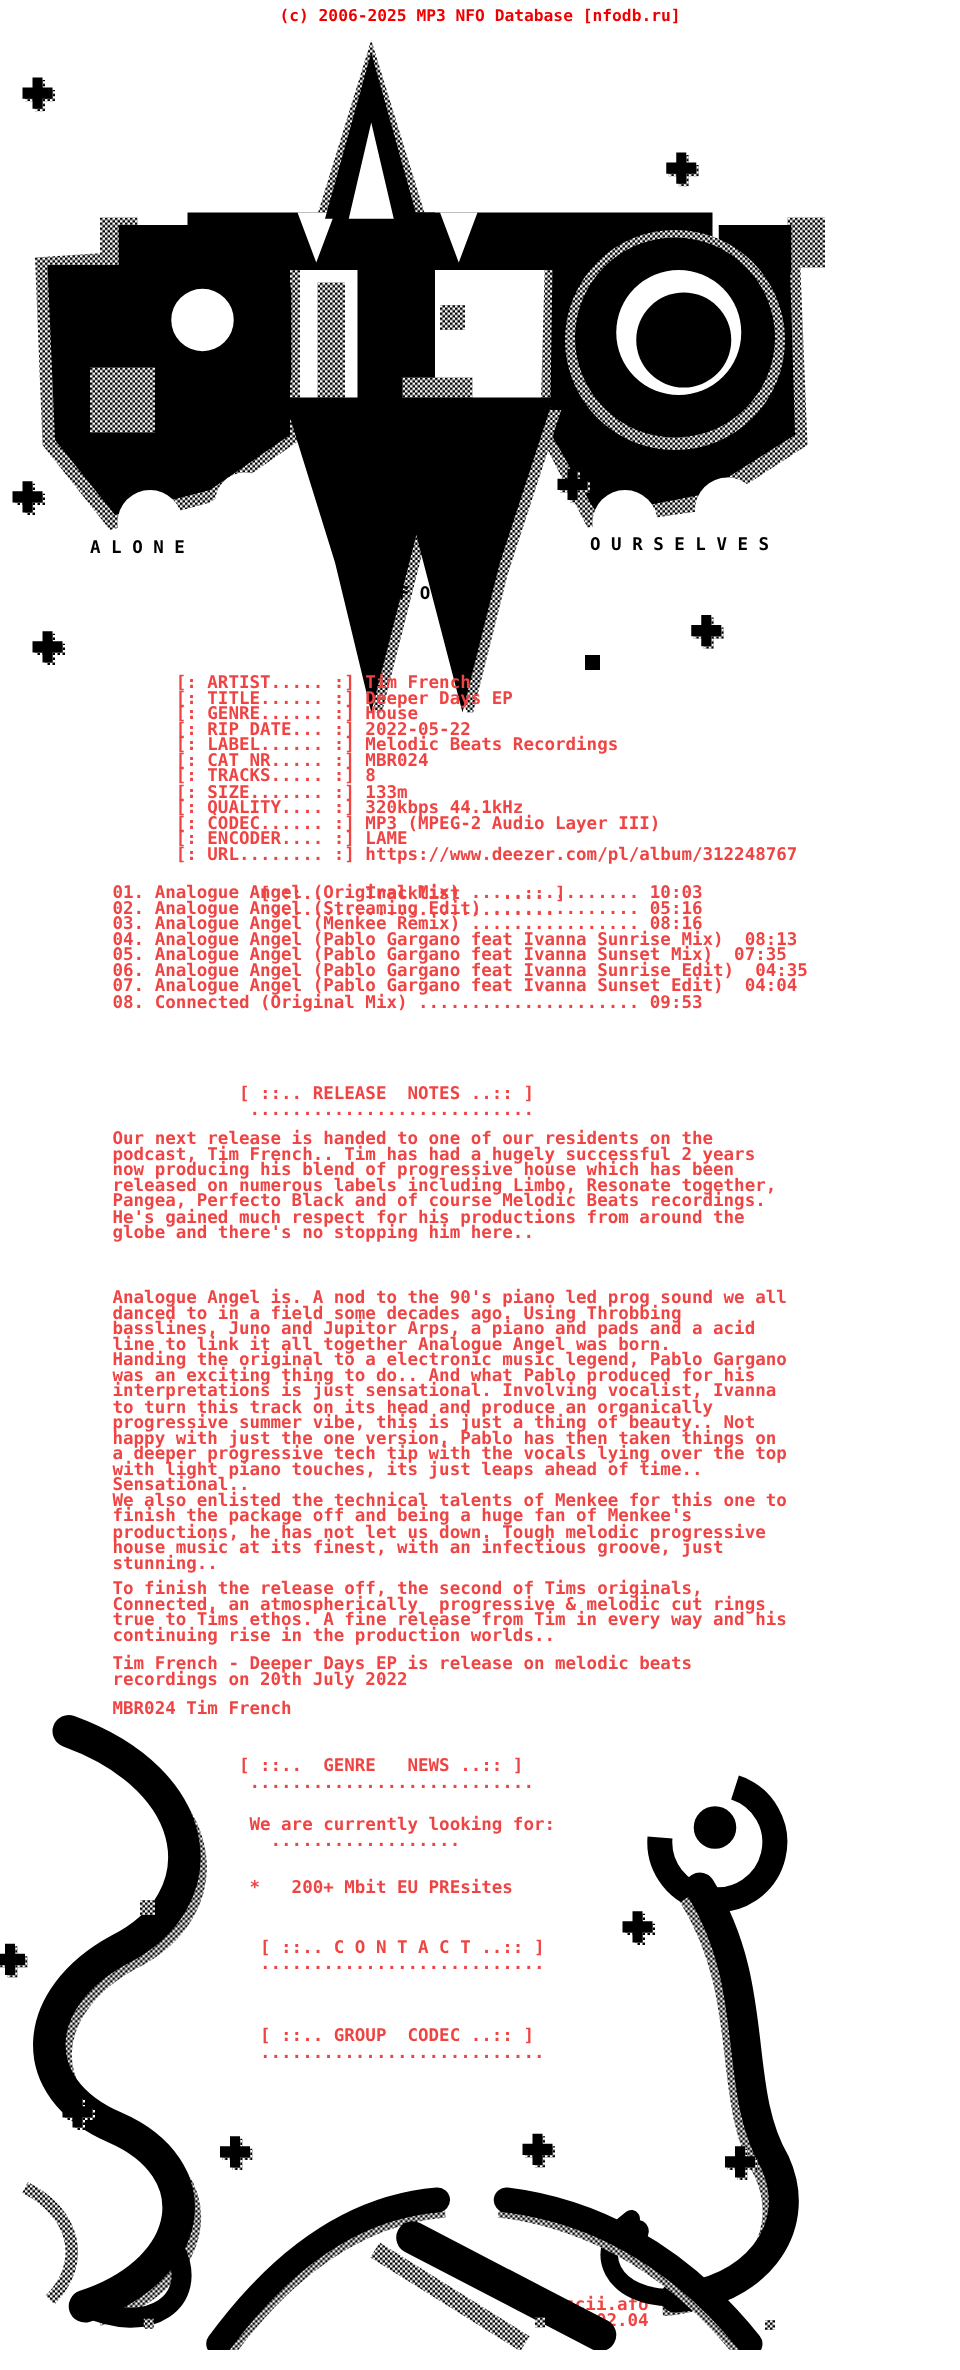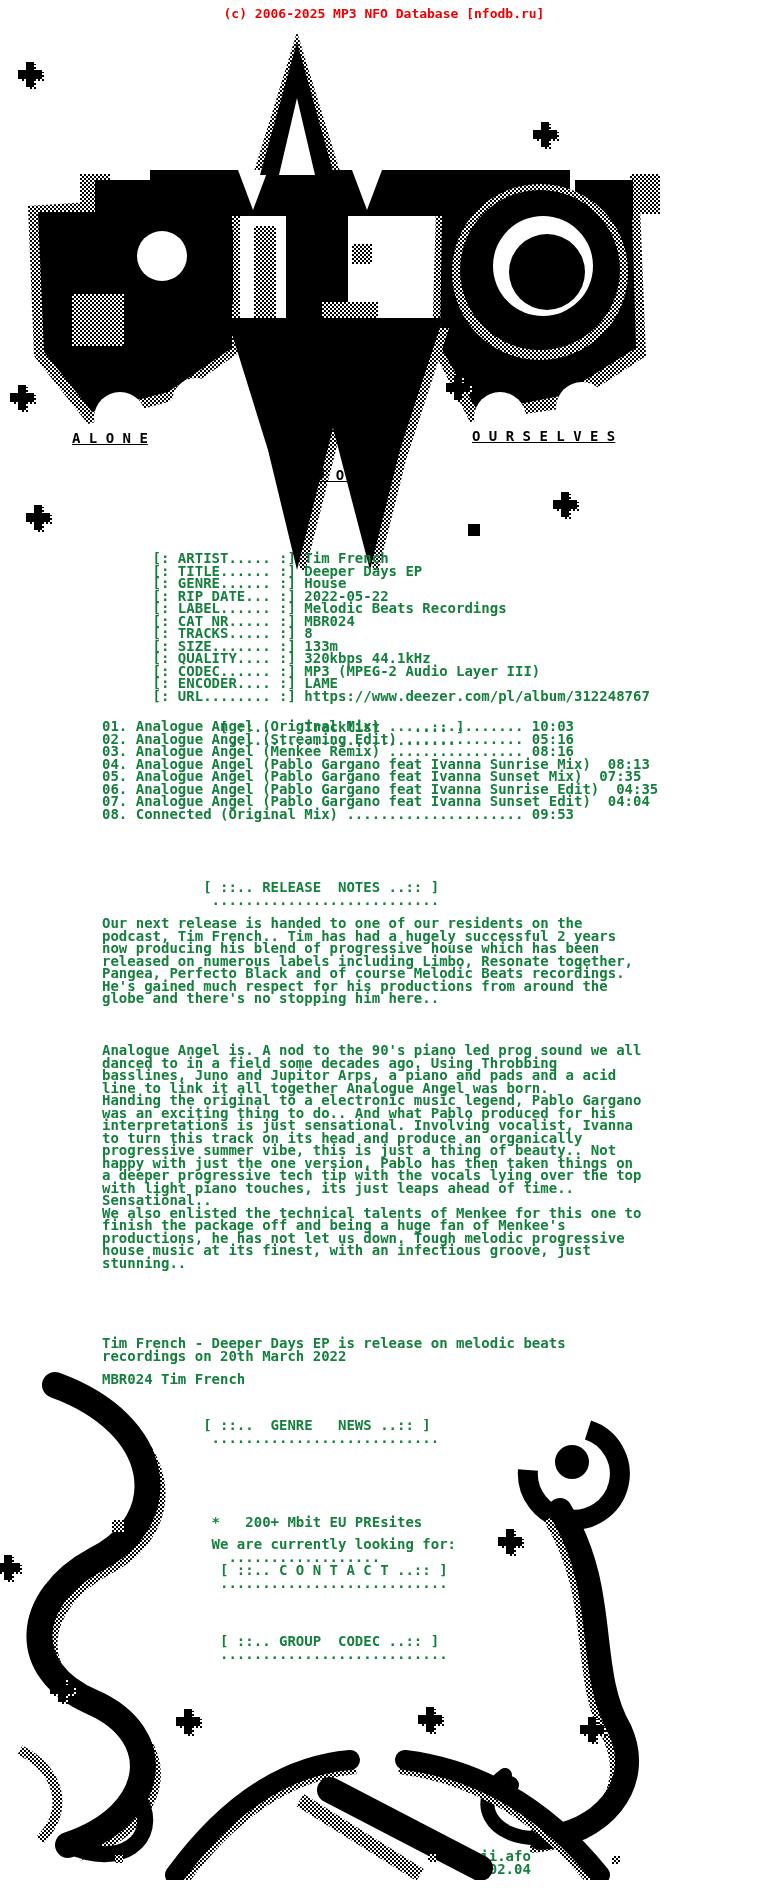--- a/index.html
+++ b/index.html
@@ -1,23 +1,23 @@
 <!DOCTYPE html>
 <html><head>
 <meta charset="utf-8">
 <style>
   html,body{margin:0;padding:0;background:#ffffff;}
   .page{position:relative;width:768px;height:1896px;background:#ffffff;overflow:hidden;
         font-family:"DejaVu Sans Mono",monospace;}
   .red-header{position:absolute;top:6px;left:0;width:768px;text-align:center;
         font:bold 13px/16px "DejaVu Sans Mono",monospace;color:#ee0000;white-space:pre;}
-  pre.blk{position:absolute;left:90px;margin:12px;padding:0;color:#15803d;
+  pre.blk{position:absolute;left:90px;margin:0;padding:0;color:#ef4444;
         font:bold 14px/12.5px "DejaVu Sans Mono",monospace;white-space:pre;}
   .logo-word{position:absolute;color:#000;white-space:pre;
-        font:bold 14px/14px "DejaVu Sans Mono",monospace;text-decoration:underline;}
+        font:bold 14px/14px "DejaVu Sans Mono",monospace;}
   .w-alone{left:72px;top:431px;}
   .w-for{left:319px;top:468px;}
   .w-ourselves{left:472px;top:429px;}
   svg{position:absolute;left:0;}
   .logo-art{top:30px;}
   .bottom-art{top:1370px;}
 </style>
 </head>
 <body>
 
@@ -138,26 +138,30 @@
 progressive summer vibe, this is just a thing of beauty.. Not
 happy with just the one version, Pablo has then taken things on
 a deeper progressive tech tip with the vocals lying over the top
 with light piano touches, its just leaps ahead of time..
 Sensational..
 We also enlisted the technical talents of Menkee for this one to
 finish the package off and being a huge fan of Menkee's
 productions, he has not let us down. Tough melodic progressive
 house music at its finest, with an infectious groove, just
 stunning..</pre>
+  <pre class="blk" style="top:1265px">To finish the release off, the second of Tims originals,
+Connected, an atmospherically  progressive &amp; melodic cut rings
+true to Tims ethos. A fine release from Tim in every way and his
+continuing rise in the production worlds..</pre>
   <pre class="blk" style="top:1325px">Tim French - Deeper Days EP is release on melodic beats
-recordings on 20th March 2022</pre>
+recordings on 20th July 2022</pre>
   <pre class="blk" style="top:1361px">MBR024 Tim French</pre>
   <pre class="blk" style="top:1407px">            [ ::..  GENRE   NEWS ..:: ]
              ...........................</pre>
-  <pre class="blk" style="top:1526px">             We are currently looking for:
+  <pre class="blk" style="top:1454px">             We are currently looking for:
                ..................</pre>
   <pre class="blk" style="top:1504px">             *   200+ Mbit EU PREsites</pre>
   <pre class="blk" style="top:1552px">              [ ::.. C O N T A C T ..:: ]
               ...........................</pre>
   <pre class="blk" style="top:1623px">              [ ::.. GROUP  CODEC ..:: ]
               ...........................</pre>
   <pre class="blk" style="top:1838px;left:443px">ascii.afo
  17.02.04</pre>
 
   <svg class="bottom-art" width="768" height="510" viewBox="0 0 768 510">

